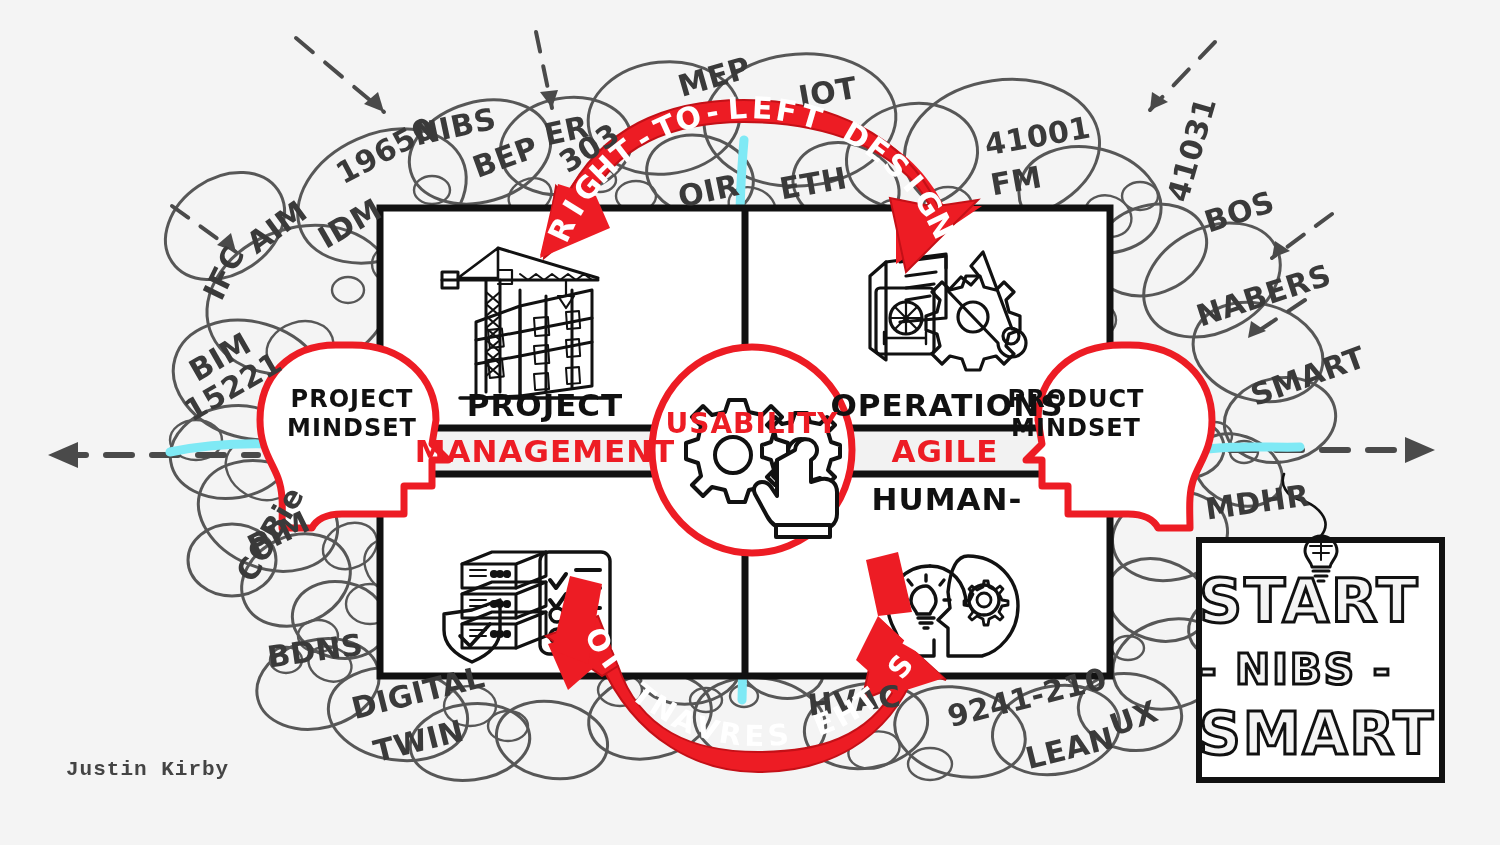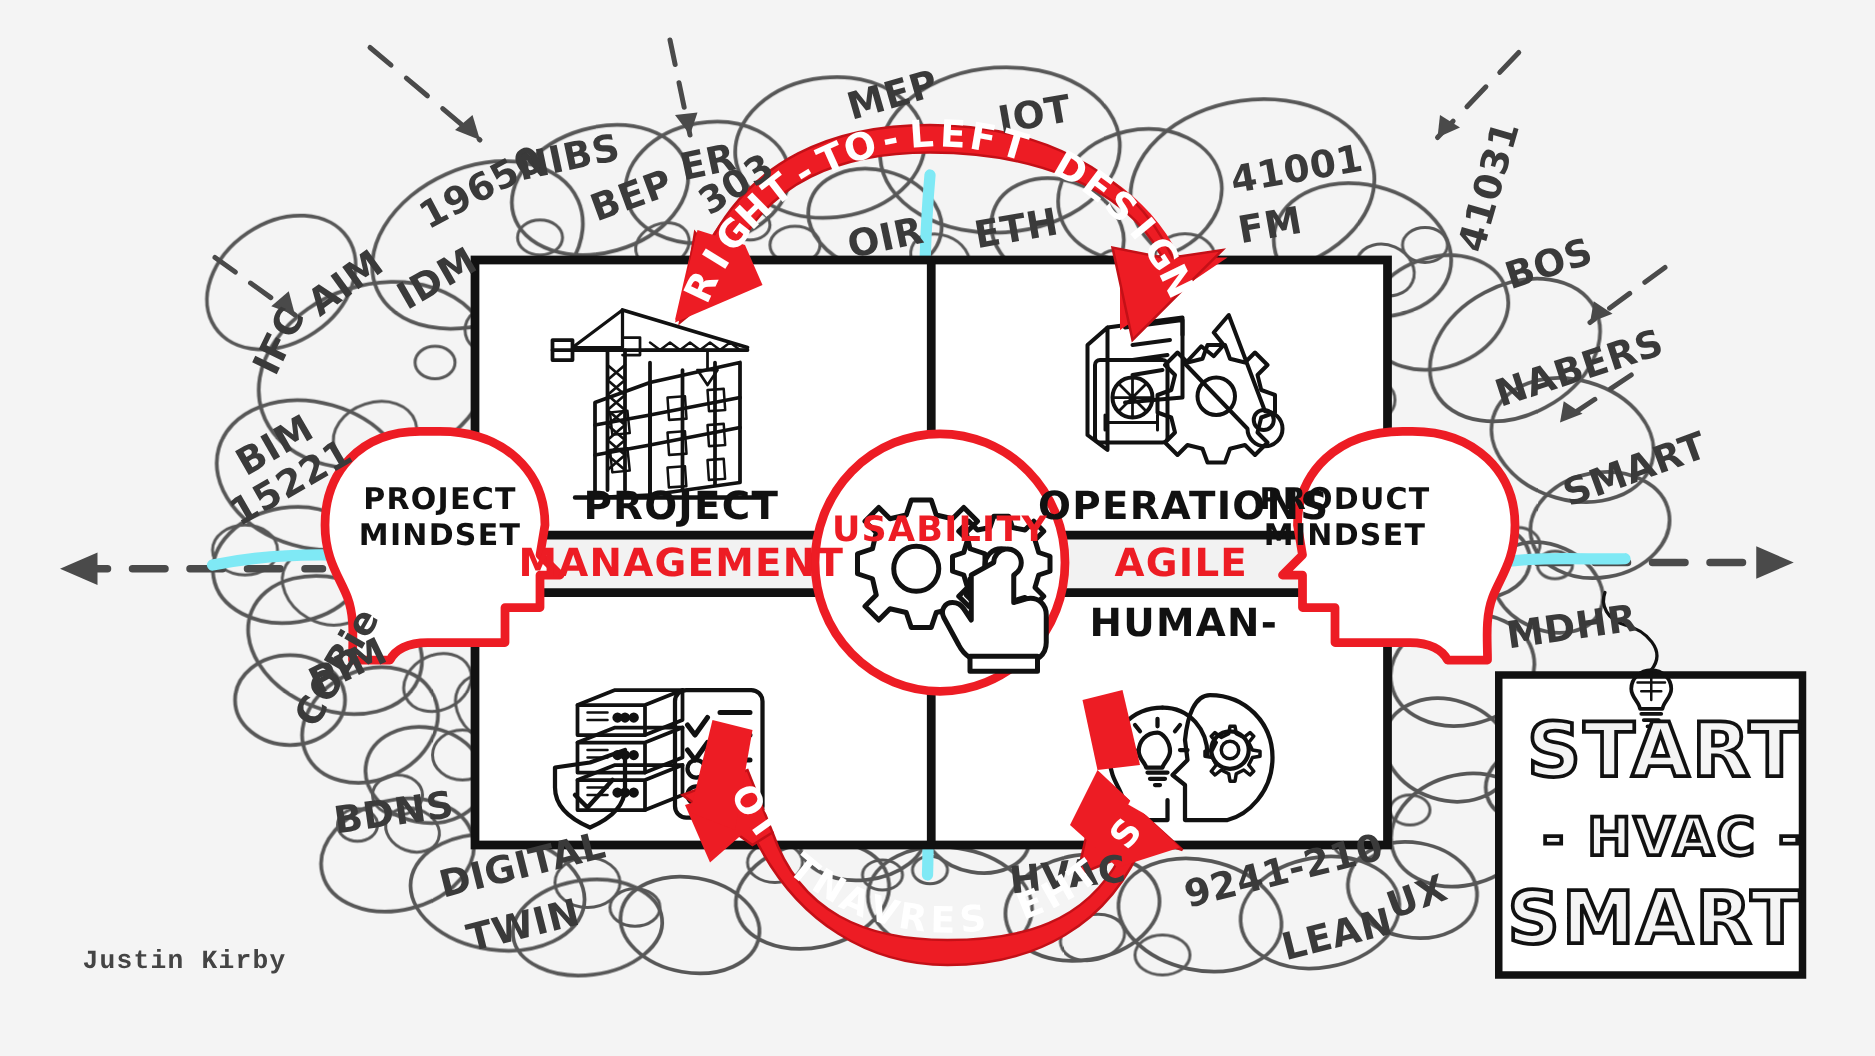--- a/index.html
+++ b/index.html
@@ -19,21 +19,21 @@
   .quad{position:absolute;white-space:nowrap;text-align:center;
         font-family:"DejaVu Sans", sans-serif;font-weight:700;color:#111;
         letter-spacing:1px;line-height:1.15;}
   .redtxt{color:#ed1c24;}
   .head-label{position:absolute;text-align:center;font-family:"DejaVu Sans", sans-serif;
         font-weight:700;color:#111;font-size:24px;line-height:1.2;letter-spacing:1px;}
   .arrowtxt{position:absolute;color:#fff;font-weight:700;font-family:"DejaVu Sans", sans-serif;
         letter-spacing:1.5px;}
   .sig{position:absolute;font-family:Liberation Mono, monospace;font-weight:600;
         color:#444;font-size:21px;letter-spacing:1px;}
-  .swsline{position:absolute;text-align:right;font-family:"DejaVu Sans", sans-serif;
+  .swsline{position:absolute;text-align:left;font-family:"DejaVu Sans", sans-serif;
         font-weight:700;color:#f4f4f4;-webkit-text-stroke:3px #111;letter-spacing:2px;}
 </style>
 </head>
 <body>
 
 <div id="stage">
 
   <svg viewBox="0 0 1500 845" xmlns="http://www.w3.org/2000/svg">
     <defs>
       <clipPath id="clipTL">
@@ -455,18 +455,18 @@
       <span style="position: absolute; left: 731.006px; top: 733.964px; font-size: 29px; transform-origin: center center; transform: translate(-50%, -50%) rotate(8.625deg);">R</span>
       <span style="position: absolute; left: 707.631px; top: 728.809px; font-size: 29px; transform-origin: center center; transform: translate(-50%, -50%) rotate(16.25deg);">V</span>
       <span style="position: absolute; left: 685.146px; top: 720.598px; font-size: 29px; transform-origin: center center; transform: translate(-50%, -50%) rotate(23.875deg);">A</span>
       <span style="position: absolute; left: 663.95px; top: 709.475px; font-size: 29px; transform-origin: center center; transform: translate(-50%, -50%) rotate(31.5deg);">N</span>
       <span style="position: absolute; left: 644.417px; top: 695.639px; font-size: 29px; transform-origin: center center; transform: translate(-50%, -50%) rotate(39.125deg);">T</span>
       <span style="position: absolute; left: 611.688px; top: 660.846px; font-size: 29px; transform-origin: center center; transform: translate(-50%, -50%) rotate(54.375deg);">T</span>
       <span style="position: absolute; left: 599.069px; top: 640.505px; font-size: 29px; transform-origin: center center; transform: translate(-50%, -50%) rotate(62deg);">O</span>
     </div>
 
   <div class="swsline" style="left:1199px;top:566px;width:243px;font-size:60px;">START</div>
-  <div class="swsline" style="left:1199px;top:645px;width:243px;font-size:42px;">- HVAC -</div>
+  <div class="swsline" style="left:1199px;top:645px;width:243px;font-size:42px;">- NIBS -</div>
   <div class="swsline" style="left:1199px;top:700px;width:243px;font-size:58px;">SMART</div>
 
   <div class="sig" style="left:66px;top:758px;">Justin Kirby</div>
 
 </div>
 
 </body></html>

